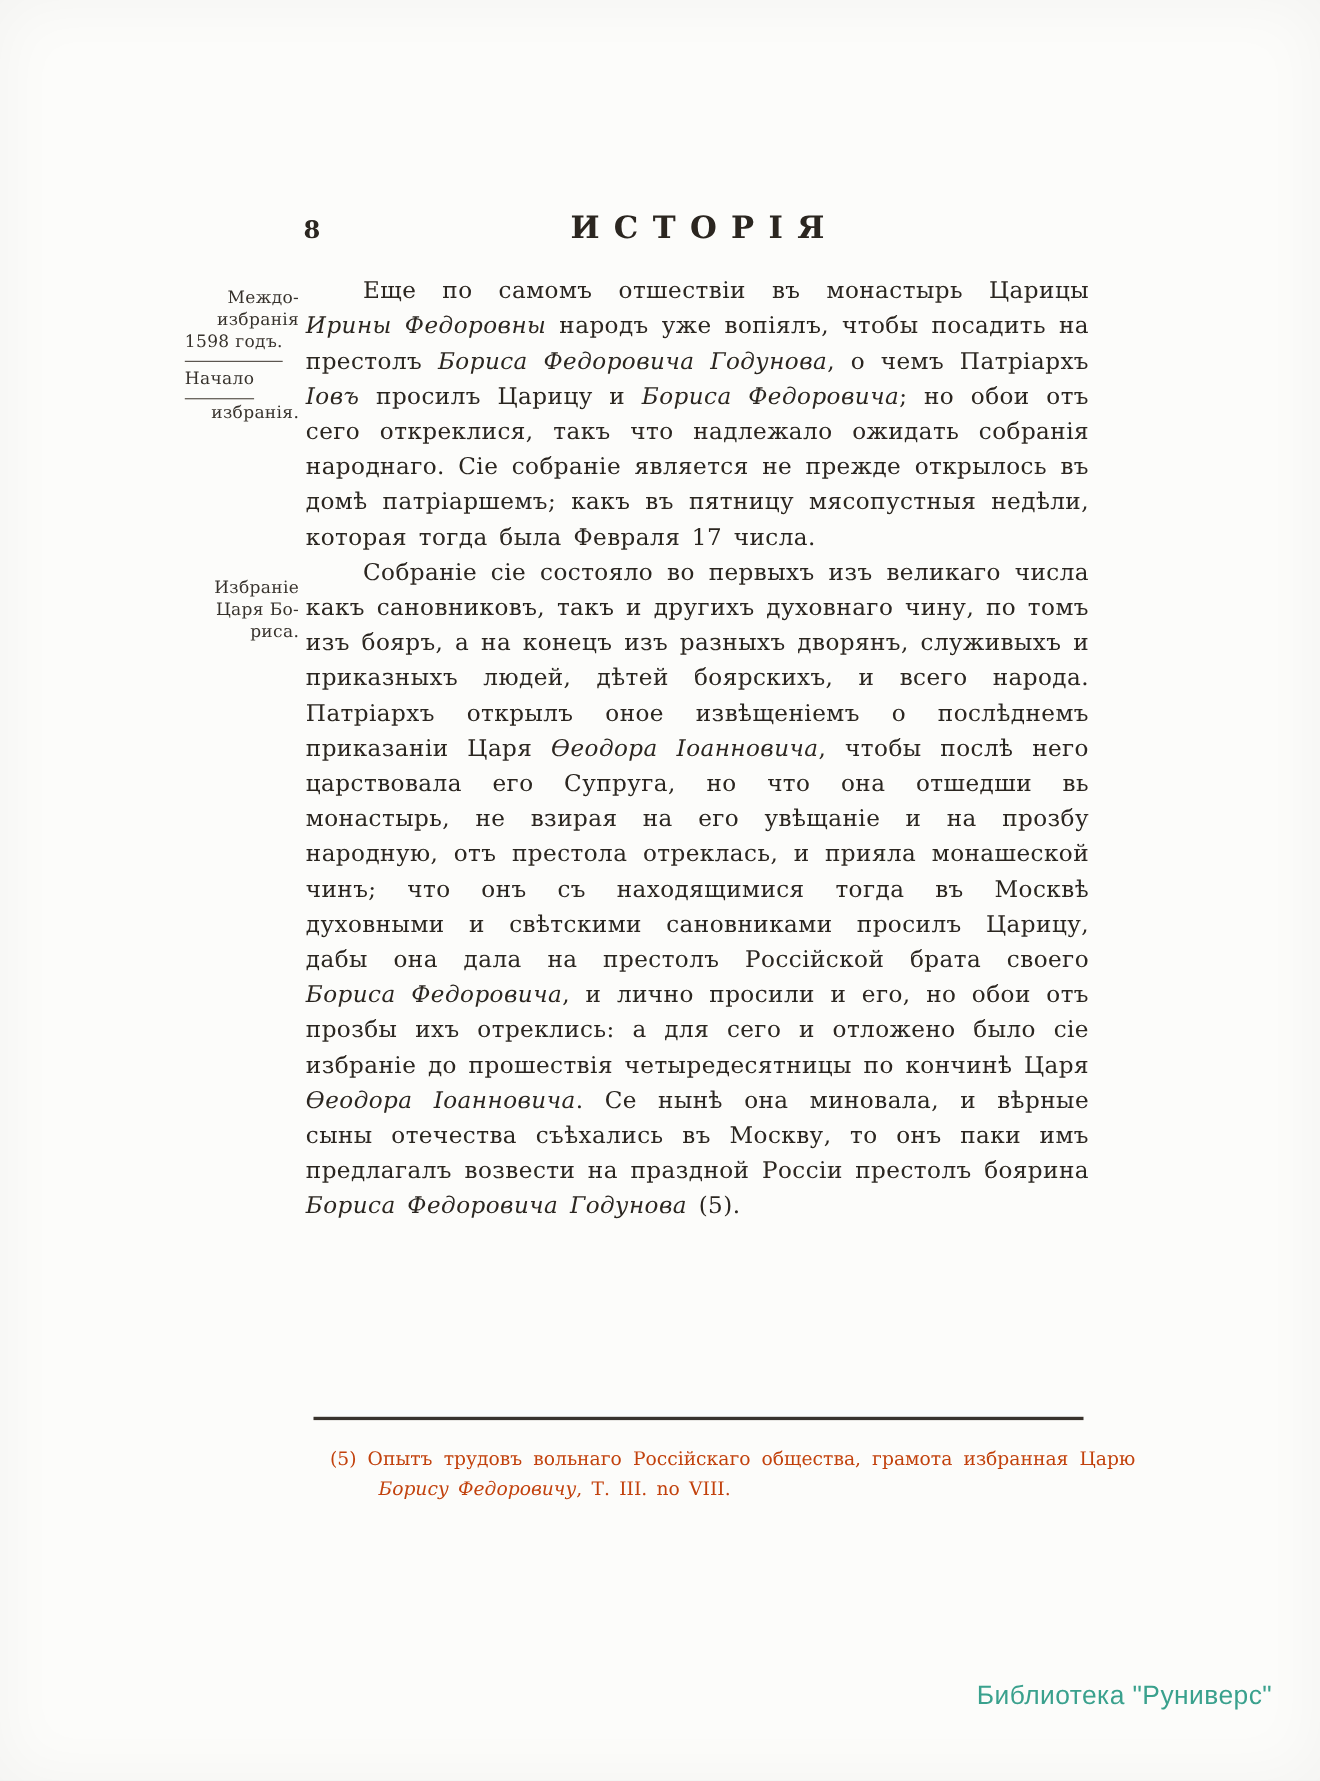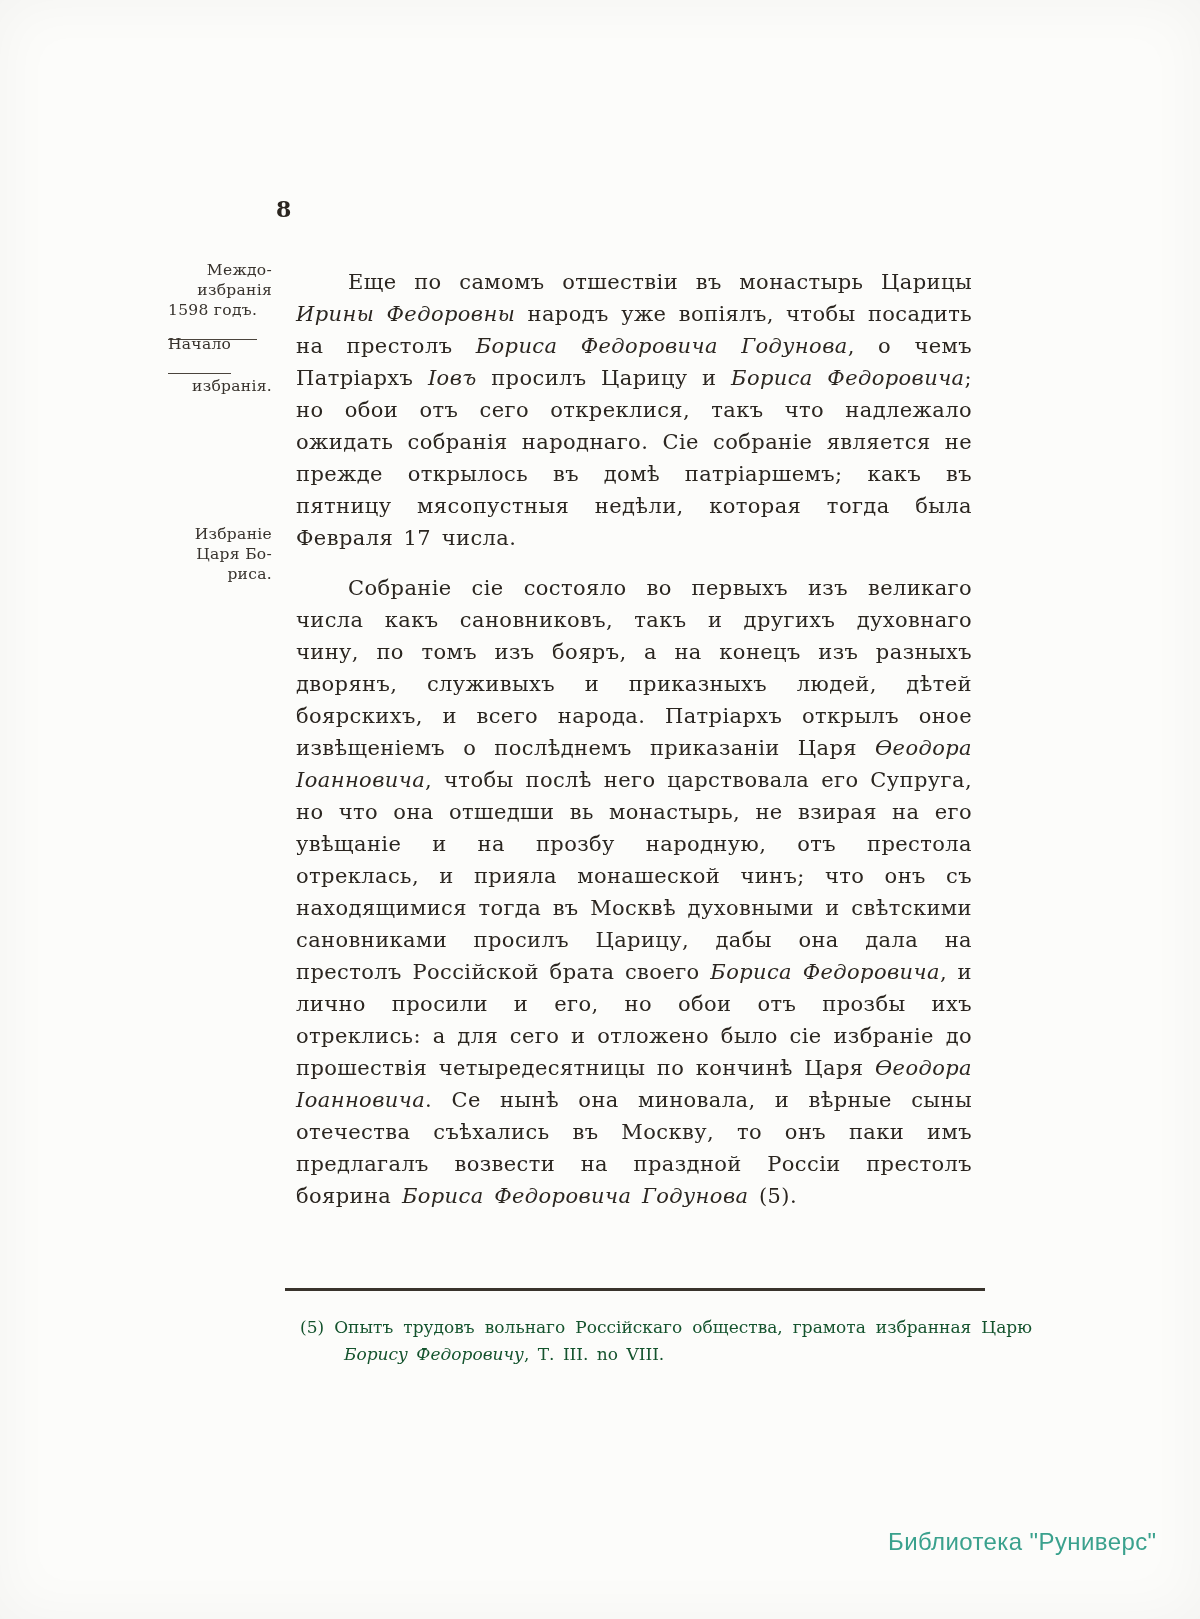--- a/index.html
+++ b/index.html
@@ -44,37 +44,37 @@
     line-height: 20px;
     color: #37322c;
     letter-spacing: 0.3px;
   }
   .note-0 { top: 260px; }
   .note-1 { top: 334px; }
   .note-2 { top: 524px; }
   .note-line { white-space: nowrap; text-align: right; }
   .note-line.underlined {
     border-bottom: 1.5px solid #4a443c;
-    padding-bottom: 19px;
+    padding-bottom: 8px;
     margin-bottom: 2px;
     display: inline-block;
   }
   .body-text {
     position: absolute;
     top: 248px;
     left: 278px;
     width: 712px;
     font-size: 21px;
     line-height: 32px;
     text-align: justify;
     letter-spacing: 0.4px;
     word-spacing: 3.5px;
   }
   .para {
-    margin: 18px;
+    margin: 0;
     text-indent: 52px;
   }
   .body-text em, .footnote em {
     font-style: italic;
   }
   .footnote-rule {
     position: absolute;
     top: 1288px;
     left: 285px;
     width: 700px;
@@ -85,38 +85,39 @@
     position: absolute;
     top: 1314px;
     left: 300px;
     width: 688px;
     font-size: 17px;
     line-height: 27px;
     padding-left: 44px;
     text-indent: -44px;
     text-align: justify;
     word-spacing: 3px;
-    color: #14532d;
+    color: #c2410c;
   }
   .watermark {
     position: absolute;
     top: 1528px;
     left: 888px;
     font-family: "Liberation Sans", "DejaVu Sans", sans-serif;
     font-size: 24px;
     letter-spacing: 0.4px;
   }
 </style>
 </head>
 <body>
 
 <div class="page">
 
   <div class="page-number">8</div>
 
+  <div class="page-title">ИСТОРІЯ</div>
 
   <aside>
     <div class="margin-note note-0"><div class="note-line">Междо-</div><div class="note-line">избранія</div><div class="note-line underlined">1598 годъ.</div></div>
     <div class="margin-note note-1"><div class="note-line underlined">Начало</div><div class="note-line">избранія.</div></div>
     <div class="margin-note note-2">
         <div class="note-line">Избраніе</div>
         <div class="note-line">Царя Бо-</div>
         <div class="note-line">риса.</div>
       </div>
   </aside>

